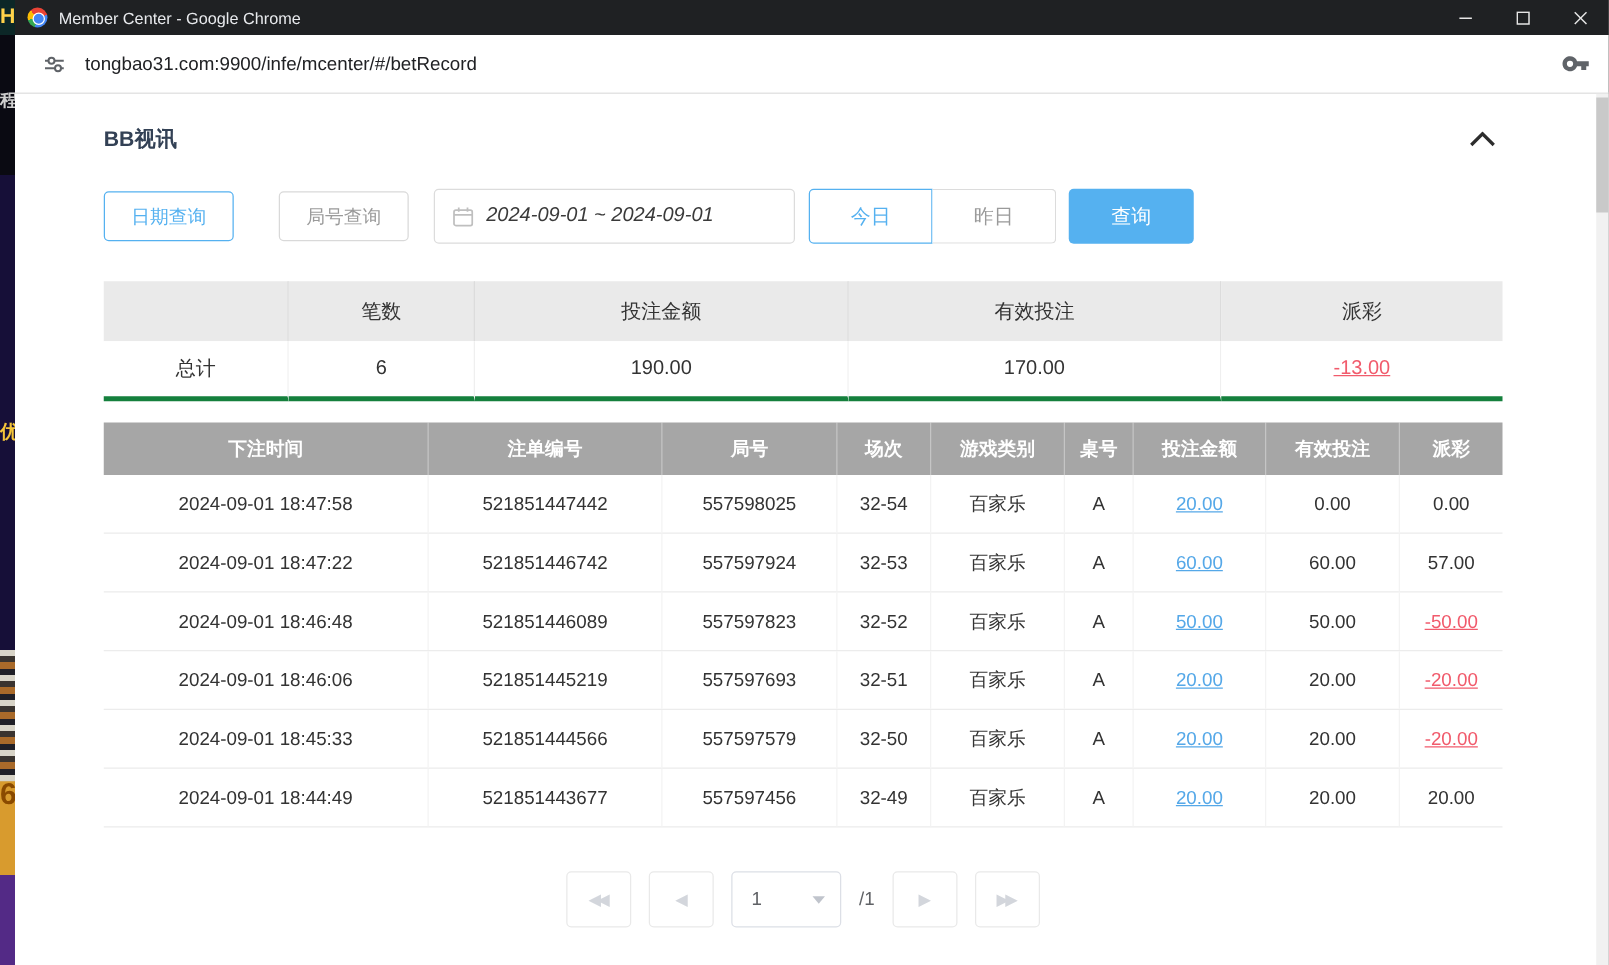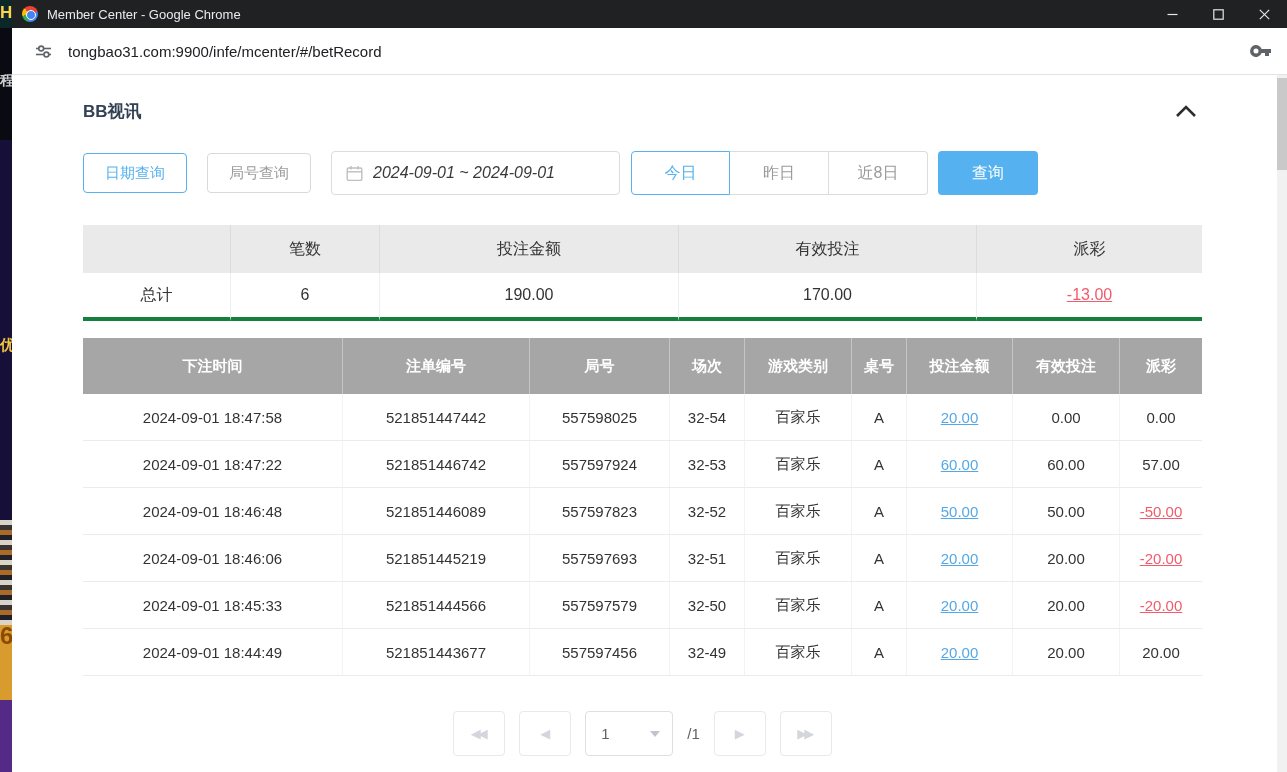--- a/index.html
+++ b/index.html
@@ -41,21 +41,21 @@
   .key-icon { margin-right:14px; display:flex; align-items:center; }
 
   .content { position:relative; flex:1 1 auto; background:#fff; padding:25px 85px 0 71px; overflow:hidden; }
 
   .section-header { display:flex; align-items:center; justify-content:space-between; padding-right:5px; margin-bottom:28px; }
   .section-title { font-size:17px; font-weight:bold; color:#334155; }
   .collapse-icon { cursor:pointer; display:flex; }
 
   .filter-row { display:flex; align-items:center; margin-bottom:30px; }
   .btn { border-radius:4px; background:#fff; font-size:15px; display:inline-flex; align-items:center; justify-content:center; cursor:pointer; }
-  .btn-date  { height:40px; padding:0 21px; border:1px solid var(--accent,#55b1f0); color:var(--accent,#55b1f0); margin-right:20px; }
+  .btn-date  { height:40px; padding:0 21px; border:1px solid var(--accent,#55b1f0); color:var(--accent,#55b1f0); margin-right:36px; }
   .btn-round { height:40px; padding:0 21px; border:1px solid #d9d9d9; color:#9a9a9a; margin-right:20px; }
   .date-box { width:289px; height:44px; border:1px solid #dcdcdc; border-radius:4px; display:flex; align-items:center; padding:0 14px; margin-right:11px; background:#fff; cursor:pointer;font-style:italic; }
   .date-box .cal { display:flex; margin-right:10px; }
   .date-box .dtext { font-size:16px; color:#3a3a3a; }
   .quick-group { display:flex; margin-right:10px; }
   .gbtn { width:99px; height:44px; display:flex; align-items:center; justify-content:center; font-size:16px; color:#9a9a9a; border:1px solid #dcdcdc; border-left:none; background:#fff; cursor:pointer; }
   .gbtn.active { border:1px solid var(--accent,#55b1f0); color:var(--accent,#55b1f0); border-radius:4px 0 0 4px; }
   .gbtn:last-child { border-radius:0 4px 4px 0; }
   .btn-search { width:100px; height:44px; background:var(--accent,#55b1f0); color:#fff; font-size:16px; border:none; border-radius:4px; }
 
@@ -64,21 +64,21 @@
   .sum-row { display:flex; }
   .sum-cell { height:48px; display:flex; align-items:center; justify-content:center; }
   .sum-head .sum-cell { background:var(--sumbg,#eaeaea); border-right:1px solid #dcdcdc; }
   .sum-head .sum-cell:last-child { border-right:none; }
   .sum-body .sum-cell { background:#fff; border-right:1px solid #efefef; border-bottom:4px solid #15803d; }
   .sum-body .sum-cell:last-child { border-right:none; }
   .sc0{width:148px;} .sc1{width:149px;} .sc2{width:299px;} .sc3{width:298px;} .sc4{width:225px;}
 
   
   .bet-table { width:1119px; font-size:15px; color:#333; }
-  .thead { display:flex; height:56px; background:var(--thbg,#a6a6a6);text-align:right; }
+  .thead { display:flex; height:42px; background:var(--thbg,#a6a6a6);text-align:right; }
   .thead .tcell { color:#fff; font-weight:bold; border-right:1px solid rgba(255,255,255,0.35); }
   .thead .tcell:last-child { border-right:none; }
   .trow { display:flex; height:47px; border-bottom:1px solid #ececec; }
   .trow .tcell { border-right:1px solid #f3f3f3; }
   .trow .tcell:last-child { border-right:none; }
   .tcell { display:flex; align-items:center; justify-content:center; }
   .c0{width:260px;} .c1{width:187px;} .c2{width:140px;} .c3{width:75px;} .c4{width:107px;}
   .c5{width:55px;} .c6{width:106px;} .c7{width:107px;} .c8{width:82px;}
   .amt-link { color:var(--link,#55a8e8); text-decoration:underline; cursor:pointer; }
   .neg { color:var(--neg,#f15b6c);text-decoration:underline; }
@@ -182,21 +182,20 @@
                   <line x1="5" y1="1" x2="5" y2="4.4"></line>
                   <line x1="12" y1="1" x2="12" y2="4.4"></line>
                 </g>
               </svg>
           </span>
           <span class="dtext">2024-09-01 ~ 2024-09-01</span>
         </div>
         <div class="quick-group">
           <div class="gbtn active">今日</div>
           <div class="gbtn">昨日</div>
-          <div class="gbtn">近8日</div>
         </div>
         <button class="btn btn-search">查询</button>
       </div>
 
       <div class="summary">
         <div class="sum-row sum-head">
             <div class="sum-cell sc0"></div>
             <div class="sum-cell sc1">笔数</div>
             <div class="sum-cell sc2">投注金额</div>
             <div class="sum-cell sc3">有效投注</div>

